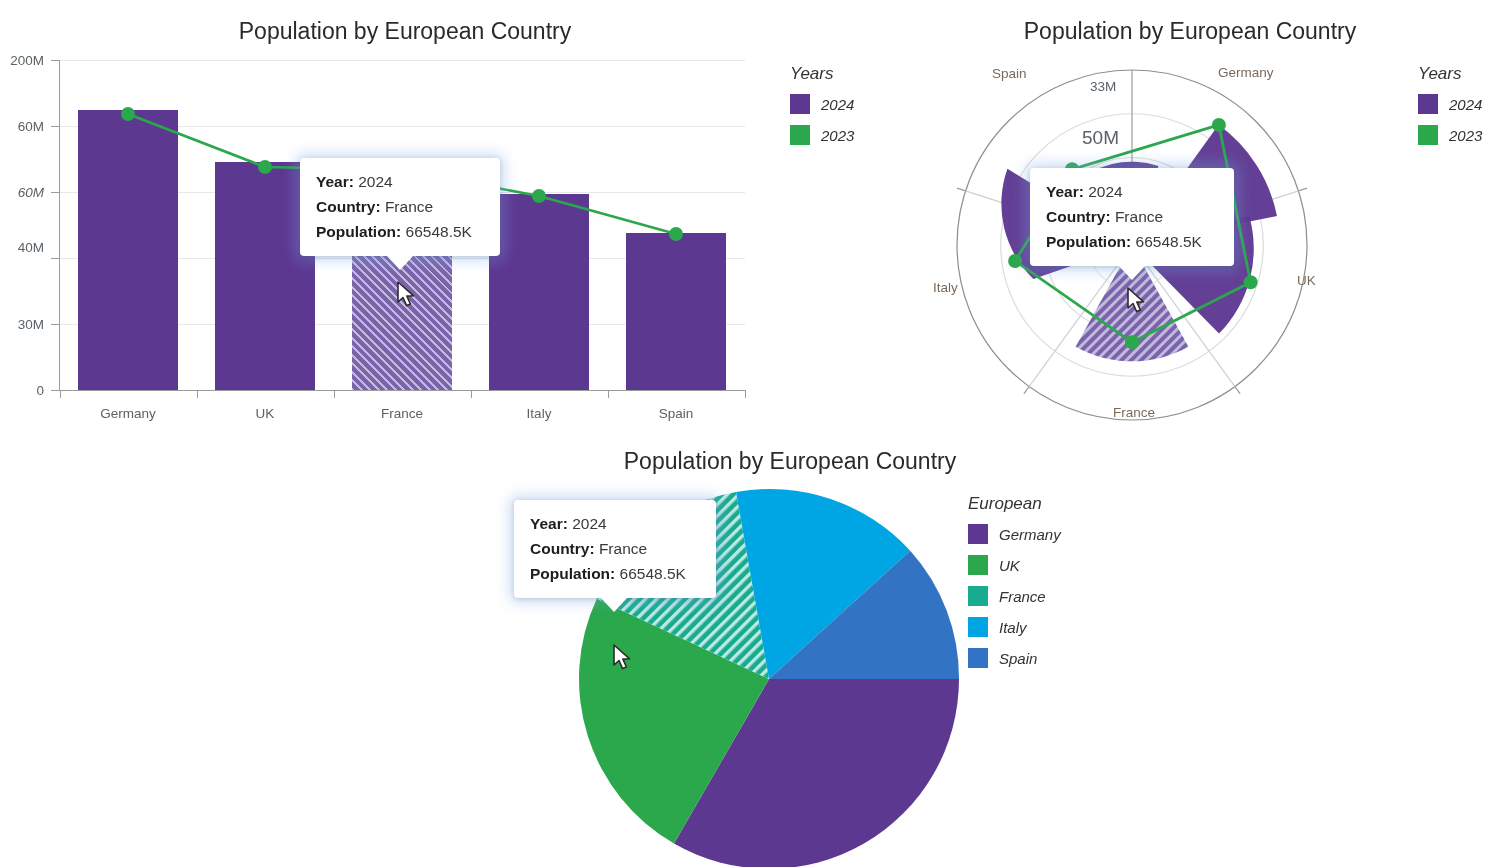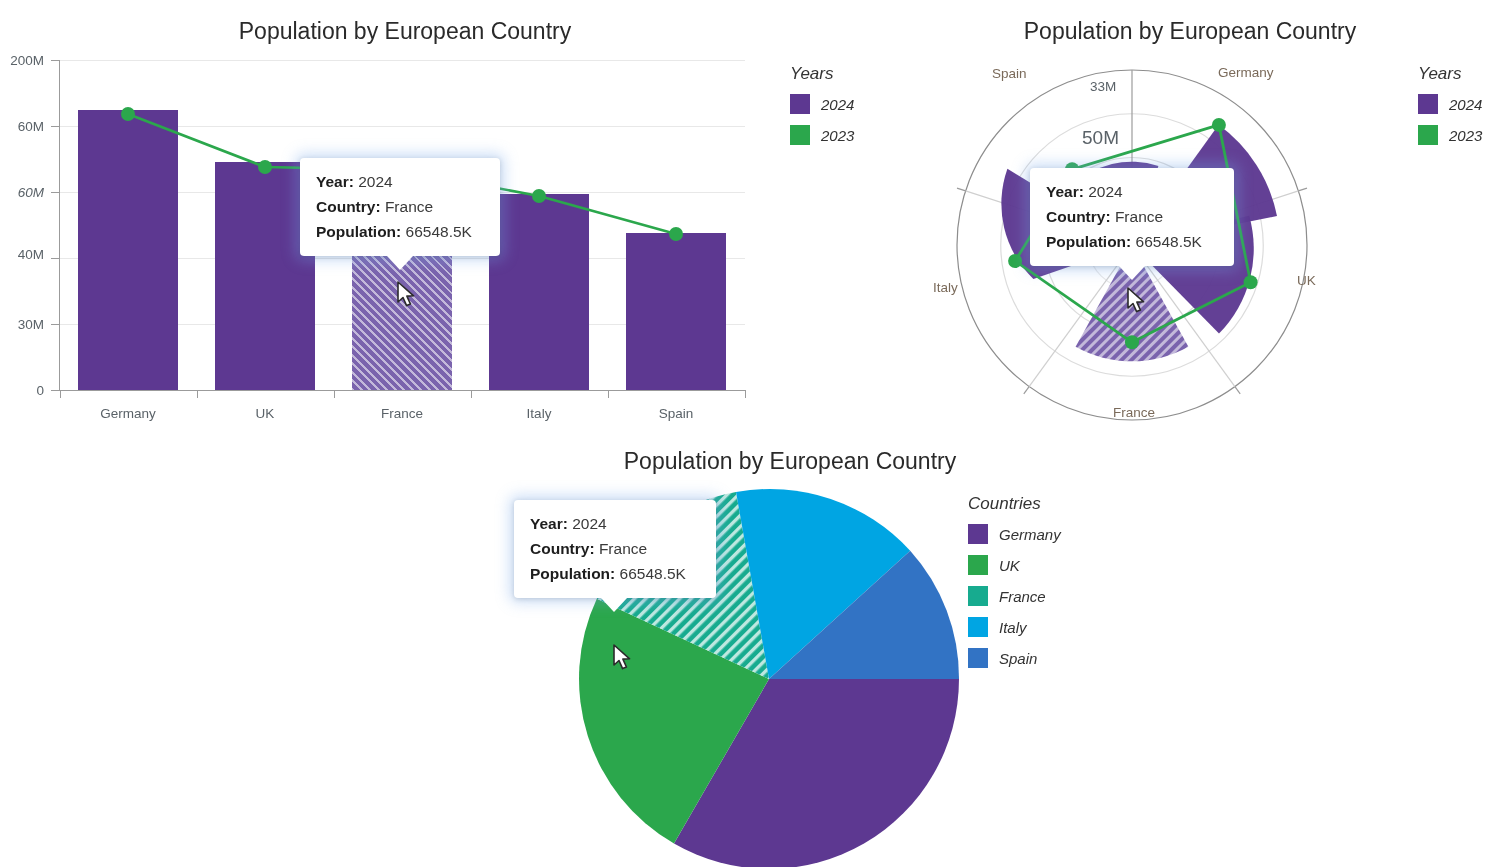--- a/index.html
+++ b/index.html
@@ -66,21 +66,21 @@
 
   <div class="gridline" style="left:60px;top:60px;width:685px;"></div>
   <div class="gridline" style="left:60px;top:126px;width:685px;"></div>
   <div class="gridline" style="left:60px;top:192px;width:685px;"></div>
   <div class="gridline" style="left:60px;top:258px;width:685px;"></div>
   <div class="gridline" style="left:60px;top:324px;width:685px;"></div>
 
   <div class="axis-ylabel" style="left:0px;top:60px;width:44px;">200M</div>
   <div class="axis-ylabel" style="left:0px;top:126px;width:44px;">60M</div>
   <div class="axis-ylabel" style="left:0px;top:192px;width:44px;font-style:italic;">60M</div>
-  <div class="axis-ylabel" style="left:0px;top:254px;width:44px;">40M</div>
+  <div class="axis-ylabel" style="left:0px;top:247px;width:44px;">40M</div>
   <div class="axis-ylabel" style="left:0px;top:324px;width:44px;">30M</div>
   <div class="axis-ylabel" style="left:0px;top:390px;width:44px;">0</div>
 
   <div class="axisline" style="left:51px;top:60px;width:9px;height:1px;"></div>
   <div class="axisline" style="left:51px;top:126px;width:9px;height:1px;"></div>
   <div class="axisline" style="left:51px;top:192px;width:9px;height:1px;"></div>
   <div class="axisline" style="left:51px;top:258px;width:9px;height:1px;"></div>
   <div class="axisline" style="left:51px;top:324px;width:9px;height:1px;"></div>
   <div class="axisline" style="left:51px;top:390px;width:9px;height:1px;"></div>
 
@@ -247,21 +247,21 @@
     <div class="row"><b>Country:</b> <span>France</span></div>
     <div class="row"><b>Population:</b> <span>66548.5K</span></div>
     <div class="tip-arrow" style="left:87px;bottom:-14px;"></div>
   </div>
 
   <svg class="cursor" style="left:172px;top:203px;width:22px;height:30px;" viewBox="0 0 22 30">
     <path d="M2,2 L2,22 L7,17.5 L10.6,25.6 L14.4,24 L10.9,16.1 L17.6,15.8 Z" fill="#ffffff" stroke="#2b2b2b" stroke-width="1.6" stroke-linejoin="round"></path>
   </svg>
 
   <div class="legend" style="left:528px;top:54px;">
-    <div class="legend-title">Countries</div>
+    <div class="legend-title">European</div>
     <div class="legend-item">
       <span class="legend-swatch" style="background:#5d3891;"></span>
       <span class="legend-label">Germany</span>
     </div>
     <div class="legend-item">
       <span class="legend-swatch" style="background:#2ba74c;"></span>
       <span class="legend-label">UK</span>
     </div>
     <div class="legend-item">
       <span class="legend-swatch" style="background:#17ab8f;"></span>

